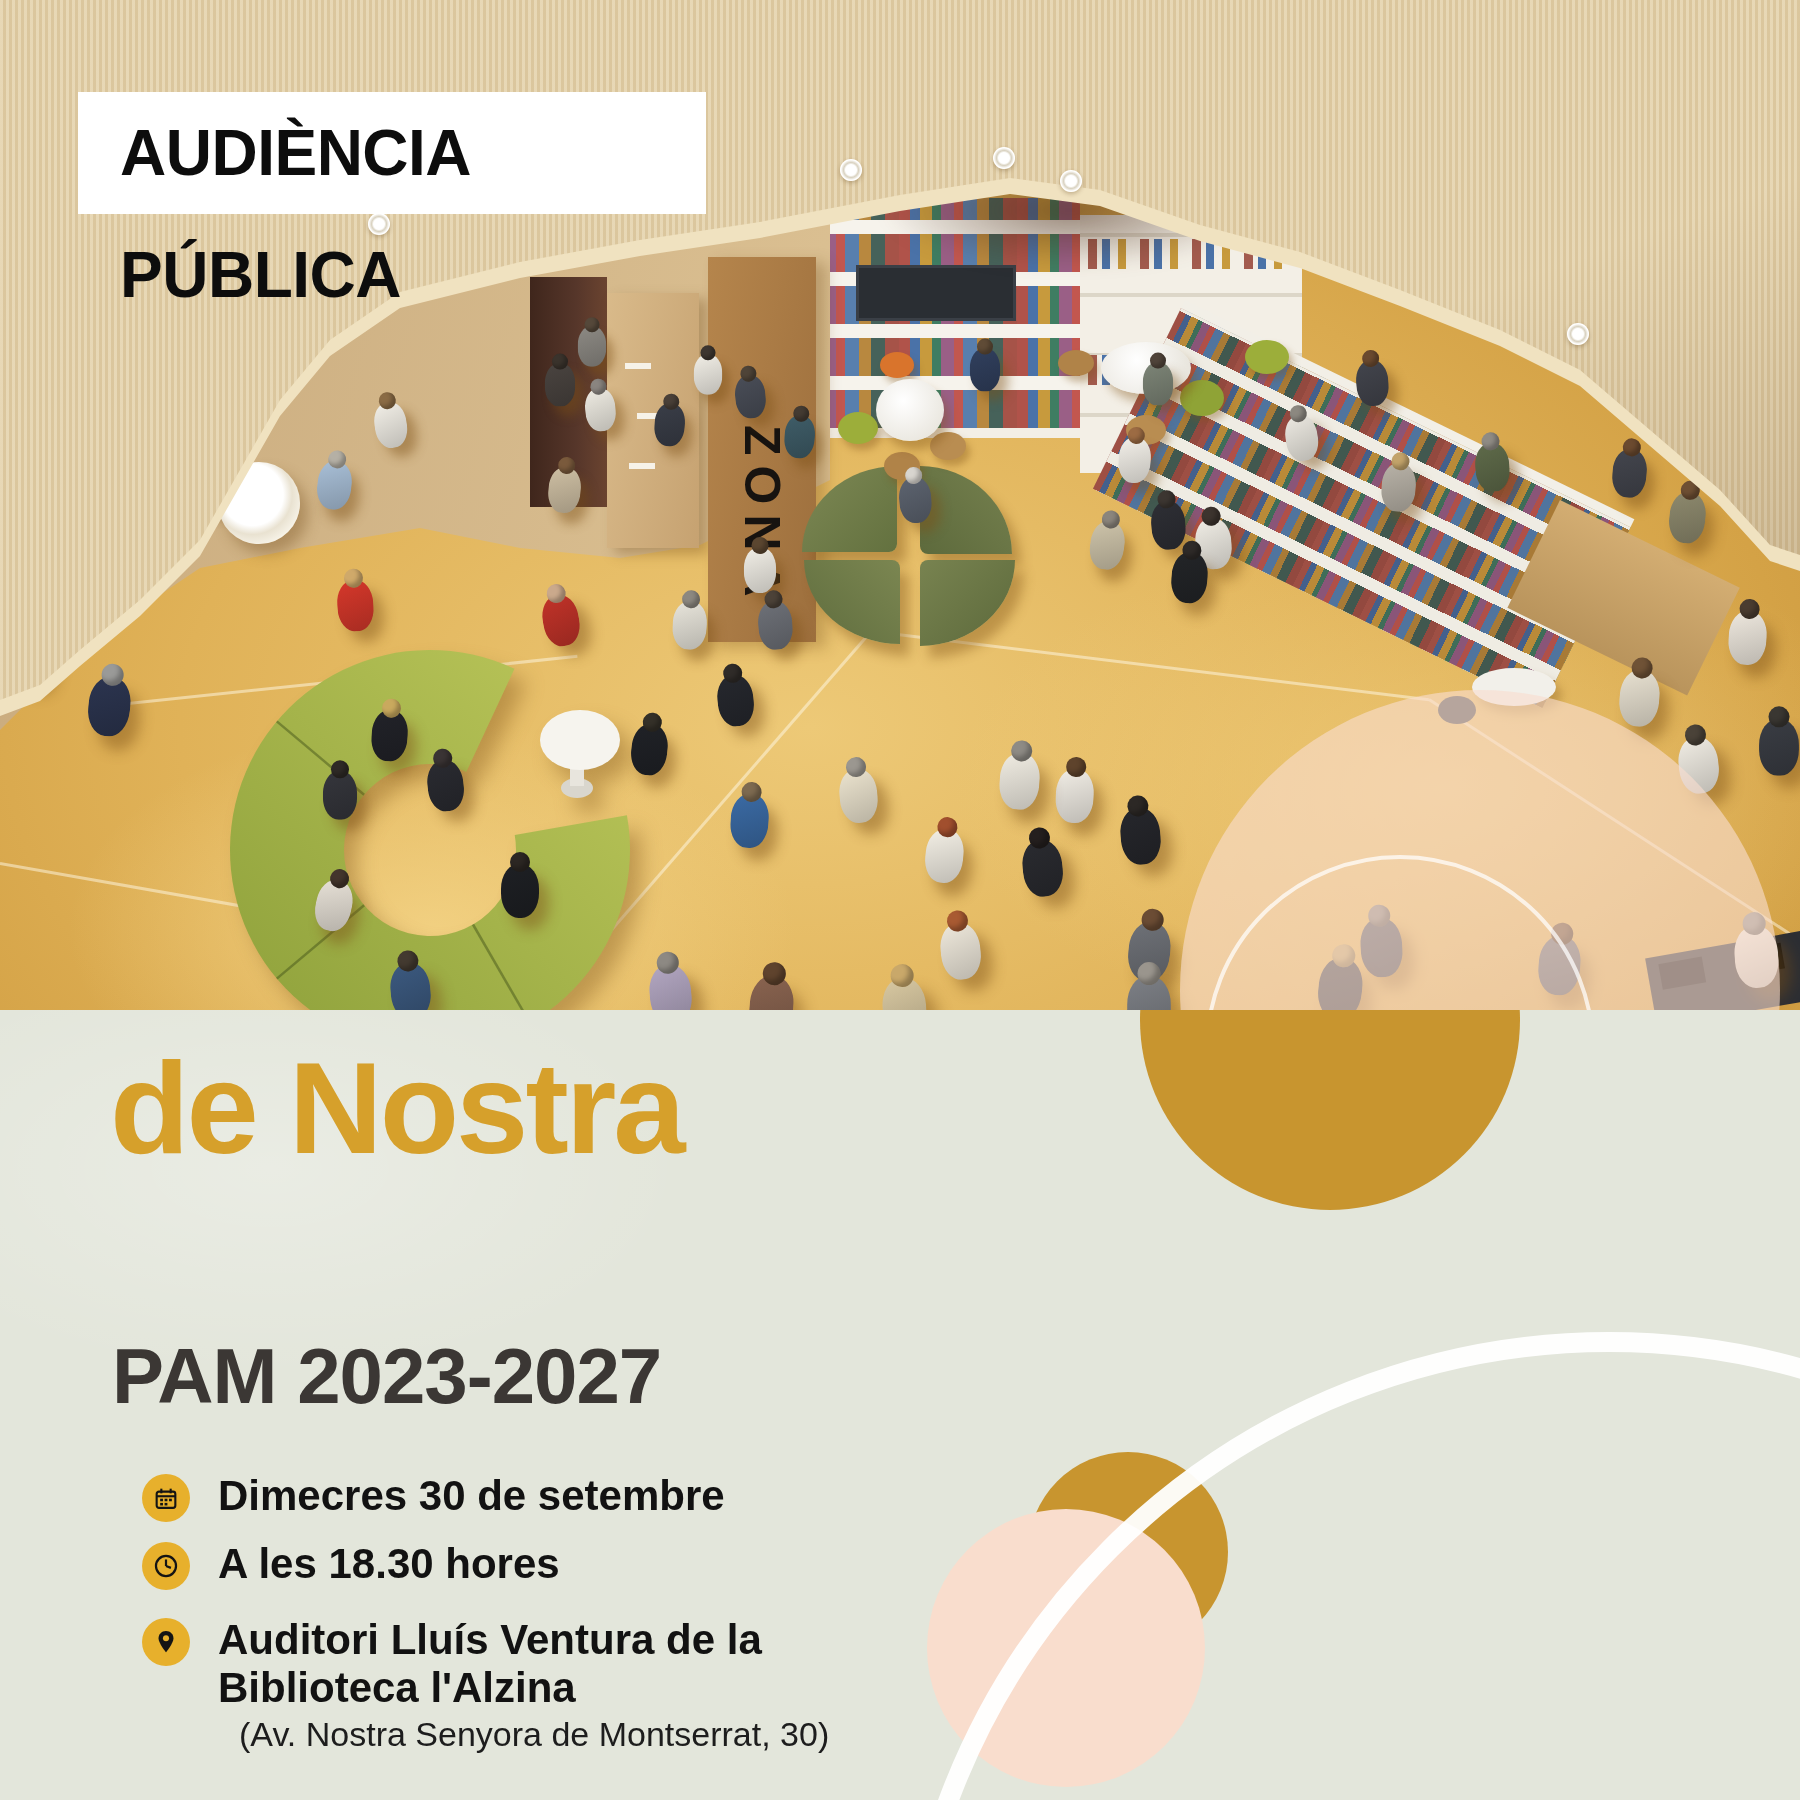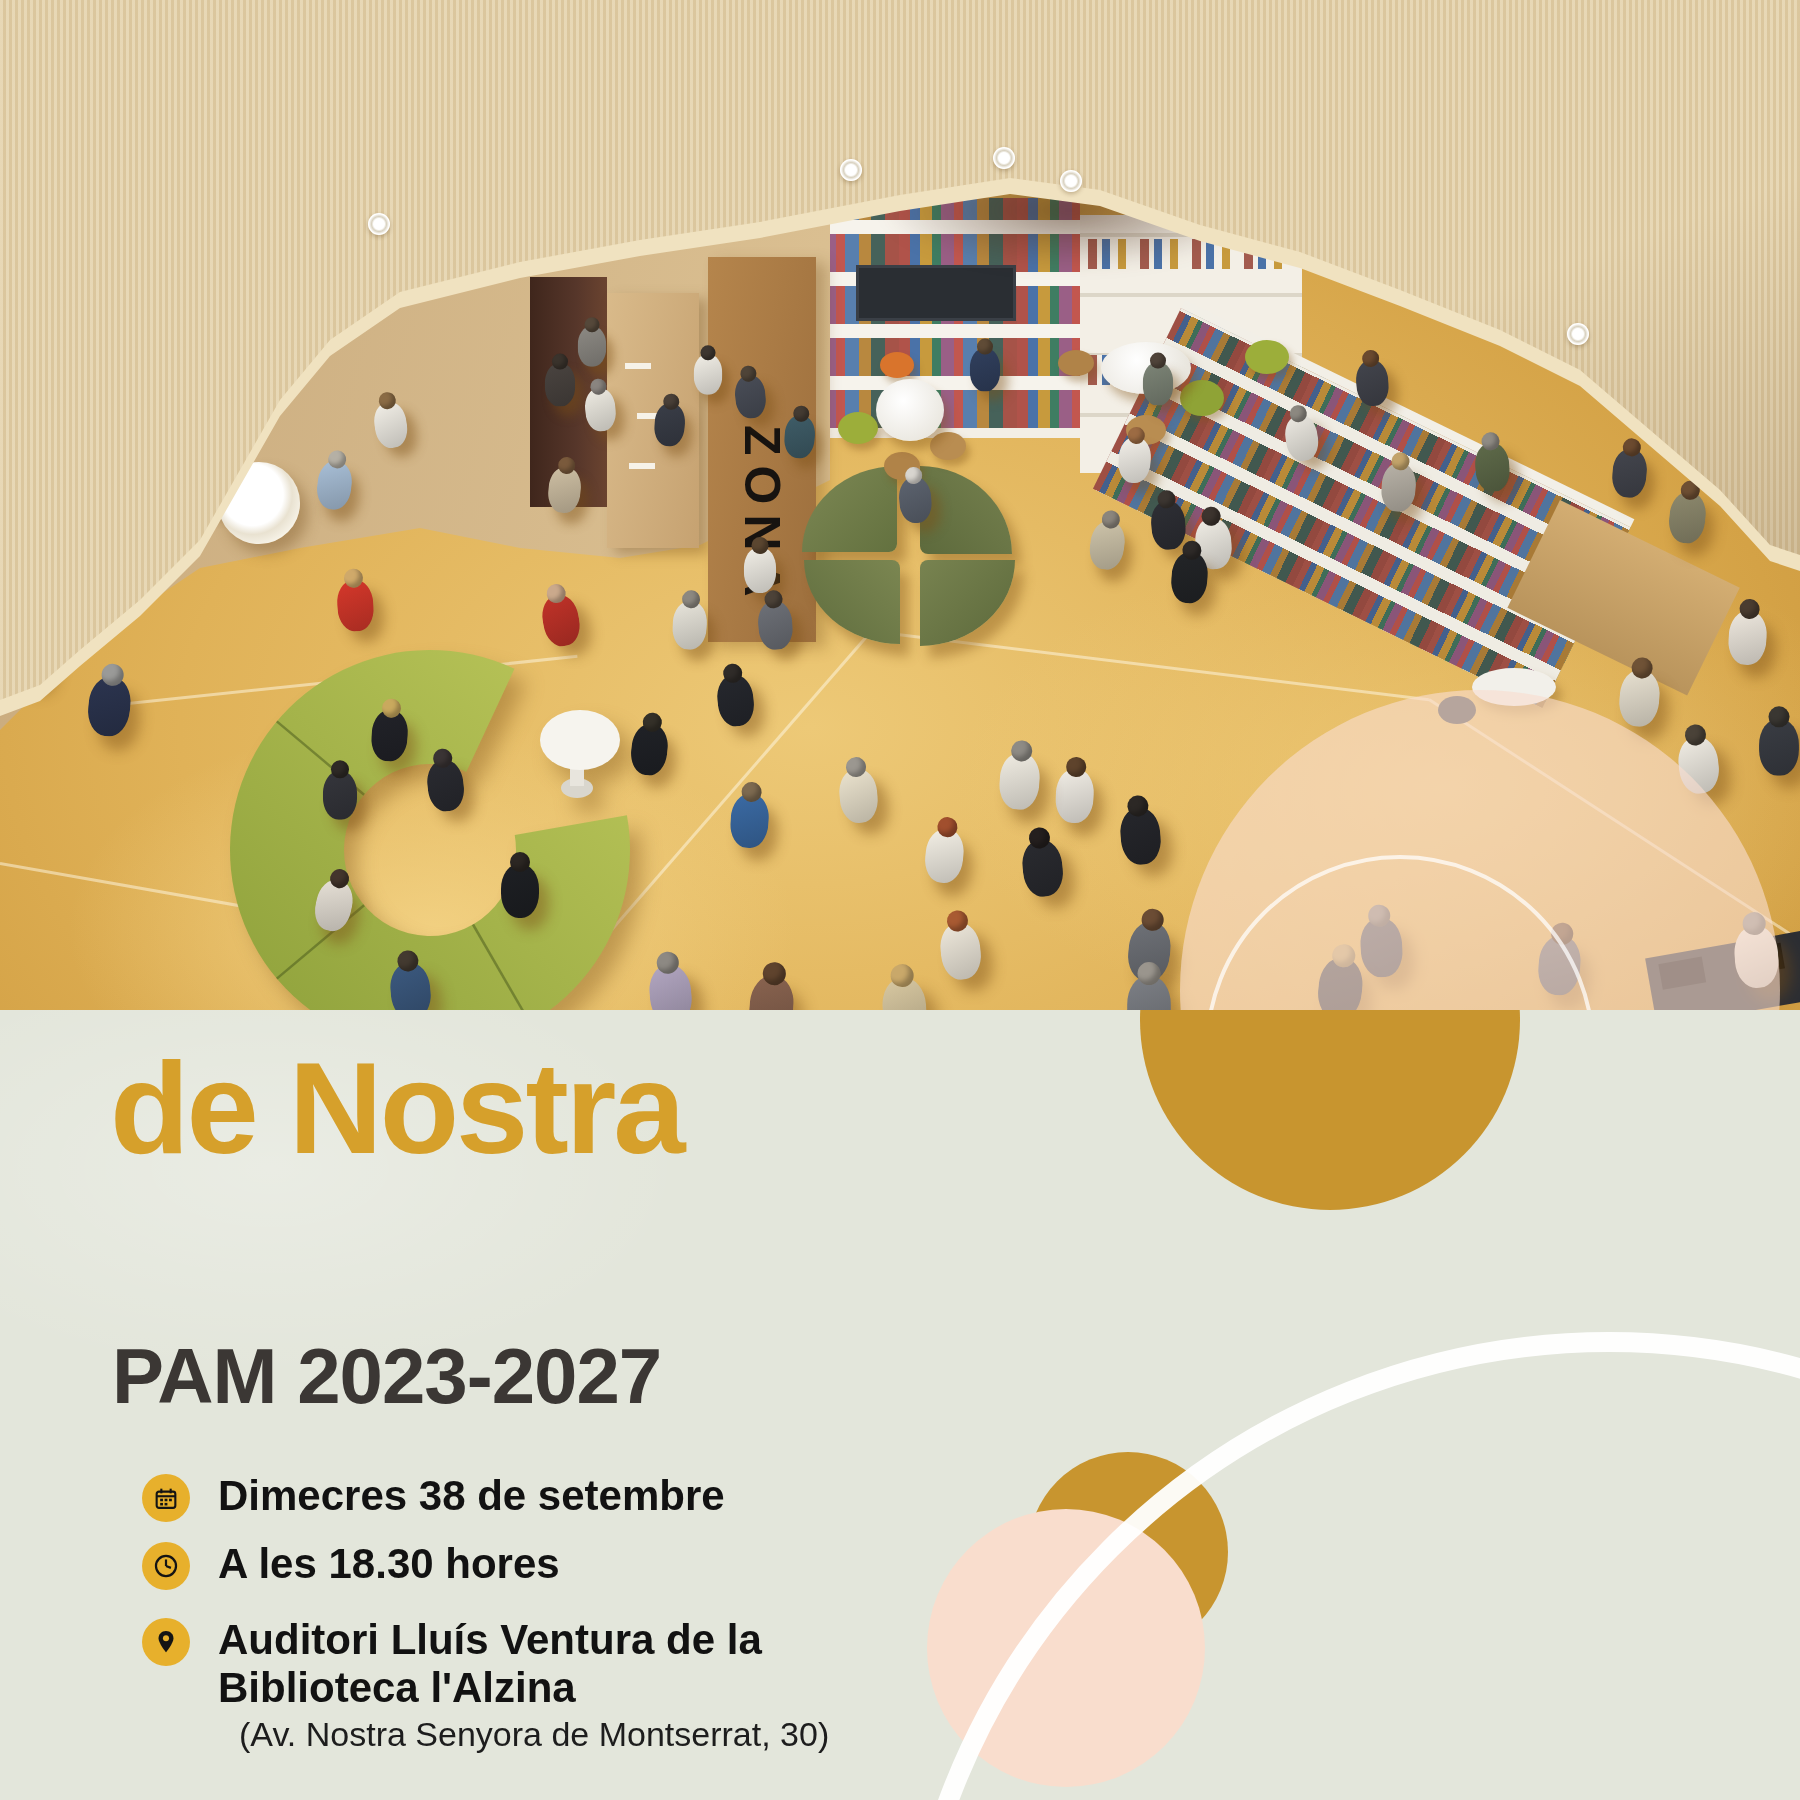--- a/index.html
+++ b/index.html
@@ -461,20 +461,23 @@
     <div class="arch-rim"></div>
     <div class="arch-band"></div>
     <div id="lights-layer">
         <div class="ceil-light" style="left: 840px; top: 159px;"></div>
         <div class="ceil-light" style="left: 993px; top: 147px;"></div>
         <div class="ceil-light" style="left: 1060px; top: 170px;"></div>
         <div class="ceil-light" style="left: 368px; top: 213px;"></div>
         <div class="ceil-light" style="left: 1567px; top: 323px;"></div>
       </div>
 
+    <div class="title-banner">
+      <span>AUDIÈNCIA PÚBLICA</span>
+    </div>
 
     <div class="pink-a"></div>
     <div class="ring-a"></div>
   </div>
 
   <div class="bottom">
     <div class="gold-a"></div>
     <div class="gold-b"></div>
     <div class="pink-b"></div>
     <div class="big-ring"></div>
@@ -493,21 +496,21 @@
       <line x1="16" y1="4" x2="16" y2="8" stroke="#141414" stroke-width="1.8"></line>
       <g fill="#141414">
         <rect x="7" y="12.6" width="2.4" height="2.2"></rect>
           <rect x="10.8" y="12.6" width="2.4" height="2.2"></rect>
           <rect x="14.6" y="12.6" width="2.4" height="2.2"></rect>
         <rect x="7" y="16.2" width="2.4" height="2.2"></rect>
           <rect x="10.8" y="16.2" width="2.4" height="2.2"></rect>
       </g>
     </svg>
   </div>
-  <div class="detail-text" style="top:1472px;">Dimecres 38 de setembre</div>
+  <div class="detail-text" style="top:1472px;">Dimecres 30 de setembre</div>
 
   <div class="detail-icon" style="top:1542px;">
     <svg width="28" height="28" viewBox="0 0 24 24">
       <circle cx="12" cy="12" r="8.6" fill="none" stroke="#141414" stroke-width="1.9"></circle>
       <line x1="12" y1="12" x2="12" y2="6.4" stroke="#141414" stroke-width="1.9"></line>
       <line x1="12" y1="12" x2="16.2" y2="13.6" stroke="#141414" stroke-width="1.9"></line>
     </svg>
   </div>
   <div class="detail-text" style="top:1540px;">A les 18.30 hores</div>
 

